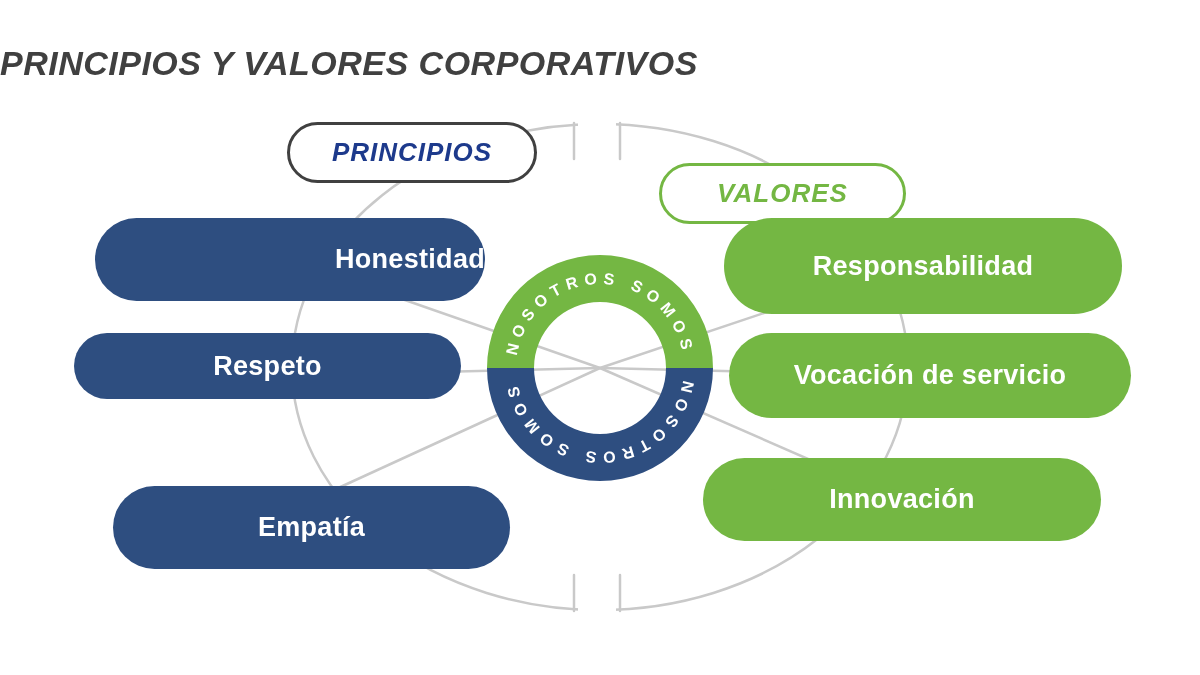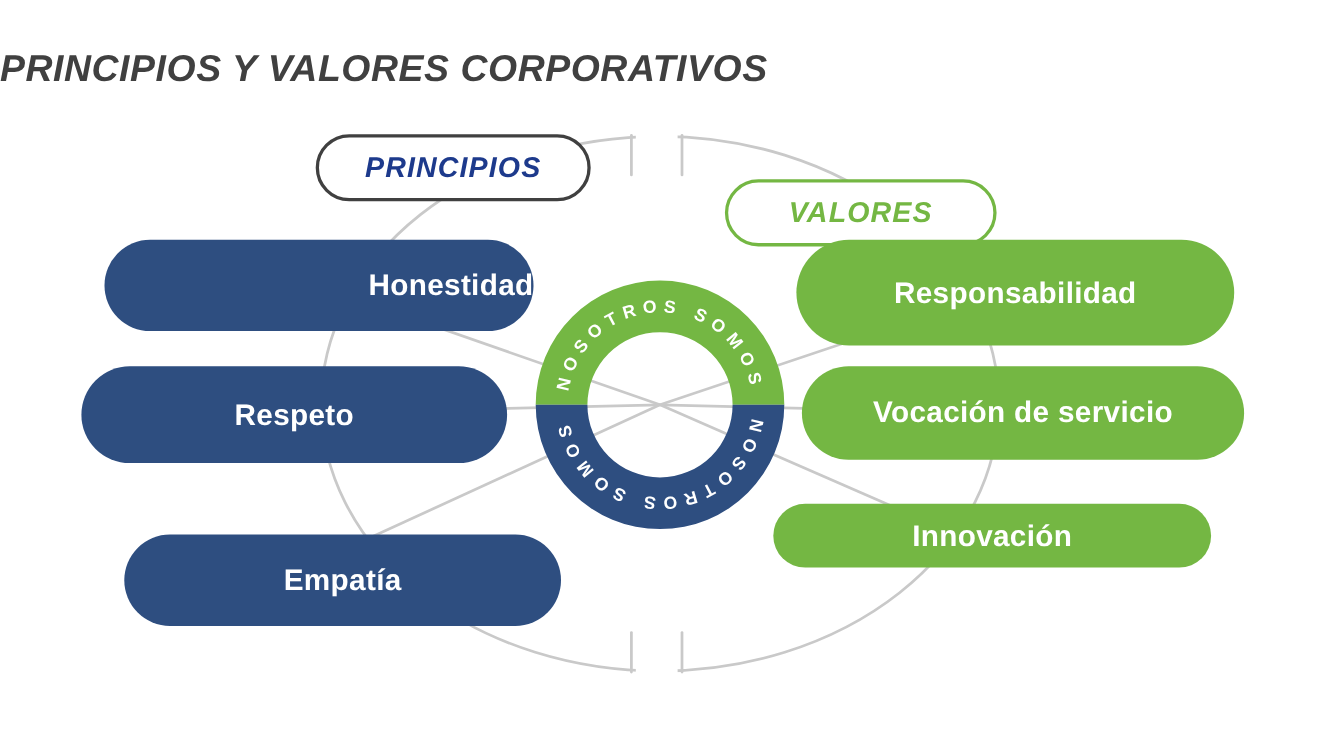--- a/index.html
+++ b/index.html
@@ -70,25 +70,25 @@
     align-items: center;
     justify-content: center;
     font-weight: 700;
     font-size: 27px;
     color: #ffffff;
     letter-spacing: 0.3px;
   }
   .pill.blue { background: #2e4e80; }
   .pill.green { background: #74b743; }
   .pill.honestidad { left: 95px;  top: 218px; width: 390px; height: 83px; justify-content: flex-end; }
-  .pill.respeto    { left: 74px;  top: 333px; width: 387px; height: 88px; }
+  .pill.respeto    { left: 74px;  top: 333px; width: 387px; height: 66px; }
   .pill.empatia    { left: 113px; top: 458px; width: 397px; height: 83px; margin-top: 28px; }
   .pill.responsabilidad { left: 724px; top: 218px; width: 398px; height: 96px; }
   .pill.vocacion        { left: 729px; top: 333px; width: 402px; height: 85px; }
-  .pill.innovacion      { left: 703px; top: 458px; width: 398px; height: 58px; }
+  .pill.innovacion      { left: 703px; top: 458px; width: 398px; height: 83px; }
 </style>
 </head>
 <body>
 
 <div class="stage">
 
   <svg class="bg" width="1200" height="675" viewBox="0 0 1200 675">
 
     <g stroke="#c9c9c9" stroke-width="2.5" fill="none">
       <ellipse cx="600" cy="367" rx="308" ry="243"></ellipse>

